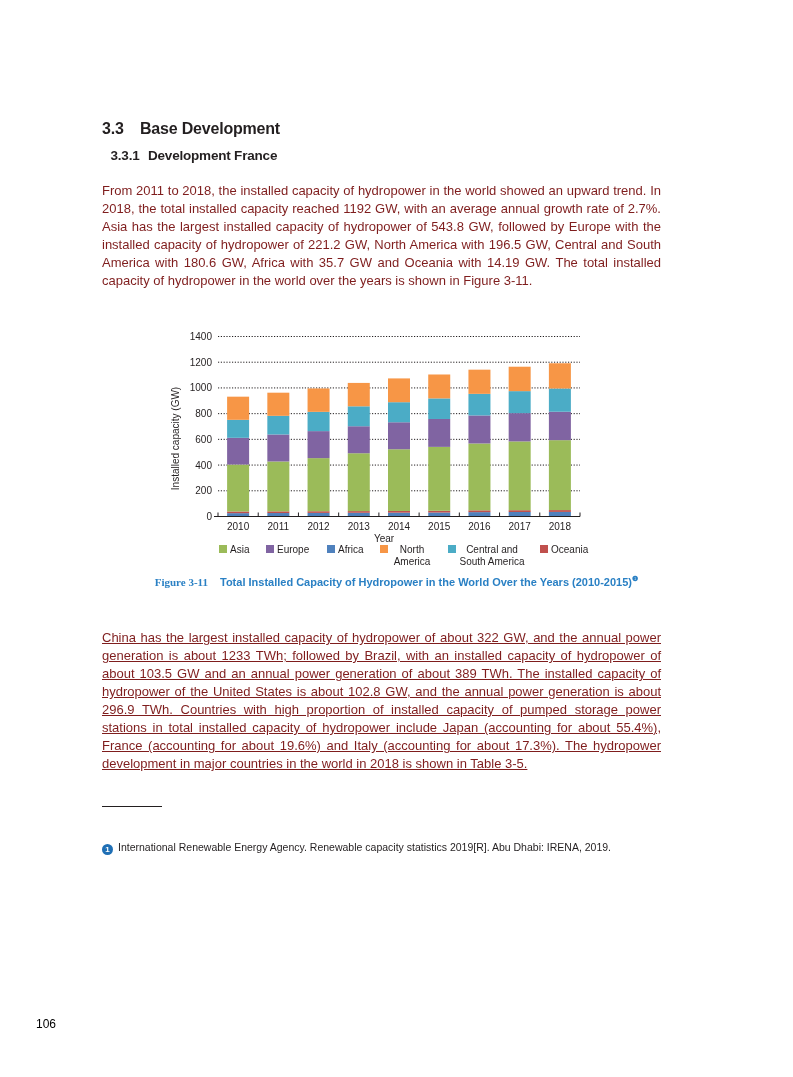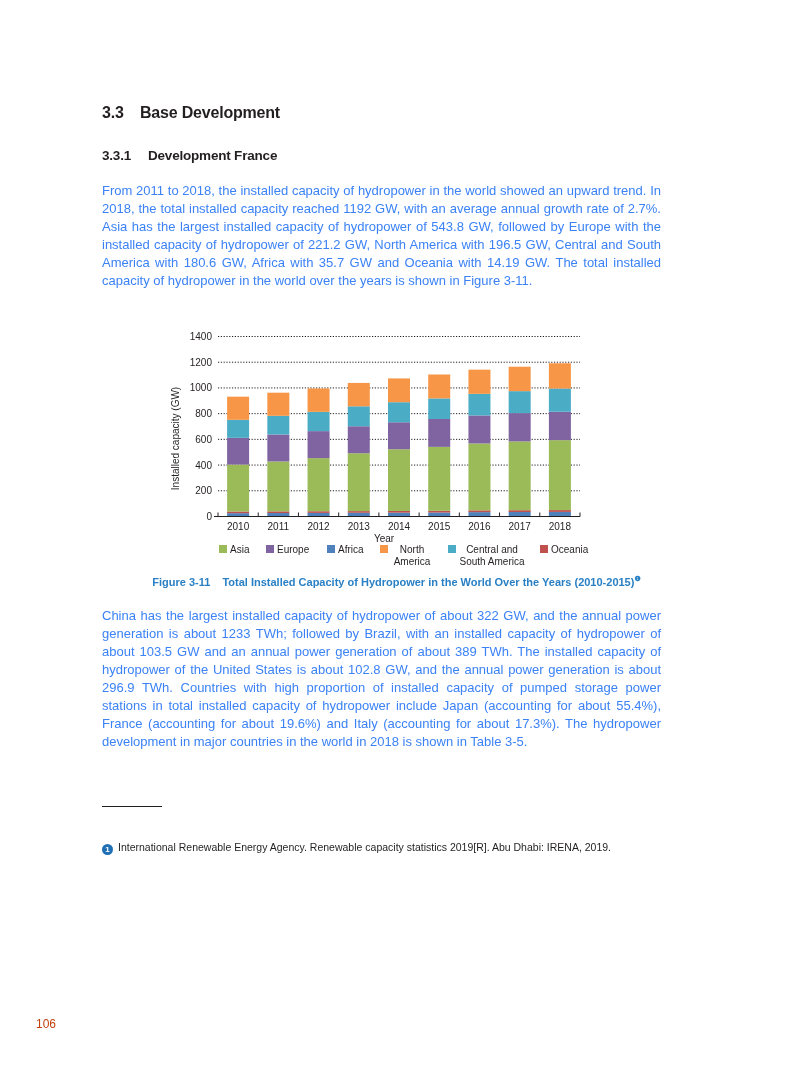--- a/index.html
+++ b/index.html
@@ -1,37 +1,37 @@
 <!DOCTYPE html>
 <html><head>
   <meta charset="utf-8">
   <style>
     html, body { margin: 0; padding: 0; background: #ffffff; }
     body { width: 793px; height: 1077px; position: relative; overflow: hidden;
            font-family: "Liberation Sans", sans-serif; color: #231f20; }
-    .h2 { position: absolute; left: 102px; top: 104px; font-size: 16px; font-weight: bold; letter-spacing: -0.2px; }
+    .h2 { position: absolute; left: 102px; top: 120px; font-size: 16px; font-weight: bold; letter-spacing: -0.2px; }
     .h2 .num { display: inline-block; width: 38px; }
     .h3 { position: absolute; left: 102px; top: 148px; font-size: 13.5px; font-weight: bold; letter-spacing: -0.2px; }
-    .h3 .num { display: inline-block; width: 46px; }
+    .h3 .num { display: inline-block; width: 46px; text-align: center; }
     .para { position: absolute; left: 102px; width: 559px; font-size: 13px; line-height: 18px;
-            text-align: justify; color: #3b82f6; }
+            text-align: justify; color: #7f1d1d; }
     #p1 { top: 182px; }
-    #p2 { top: 607px; }
+    #p2 { top: 629px; text-decoration: underline; }
     .caption { position: absolute; left: 0; width: 793px; top: 575px; text-align: center;
                font-size: 11px; font-weight: bold; color: #2a80c4; }
-    .caption .fig { margin-right: 12px; }
+    .caption .fig { margin-right: 12px; font-family: Liberation Serif, serif; }
     .caption sup { font-size: 7px; }
     .chart { position: absolute; left: 0; top: 0; width: 793px; height: 600px; pointer-events: none; }
     .chart text { font-family: "Liberation Sans", sans-serif; fill: #231f20; }
     .footrule { position: absolute; left: 102px; top: 806px; width: 60px; height: 1px; background: #231f20; }
     .footnote { position: absolute; left: 102px; top: 819px; font-size: 10.5px; color: #231f20; margin-top: 22px; }
     .footnote .marker { display: inline-block; width: 11px; height: 11px; border-radius: 50%;
                         background: #1f6fb5; color: #fff; font-size: 8px; font-weight: bold;
                         text-align: center; line-height: 11px; margin-right: 5px; vertical-align: -1px; }
-    .pagenum { position: absolute; left: 36px; top: 1017px; font-size: 12px; color: #c2410c; }
+    .pagenum { position: absolute; left: 36px; top: 1017px; font-size: 12px; color: #000000; }
   </style>
 </head>
 <body>
 
 <div class="h2">
   <span class="num">3.3</span><span>Base Development</span>
 </div>
 <div class="h3">
   <span class="num">3.3.1</span><span>Development France</span>
 </div>

